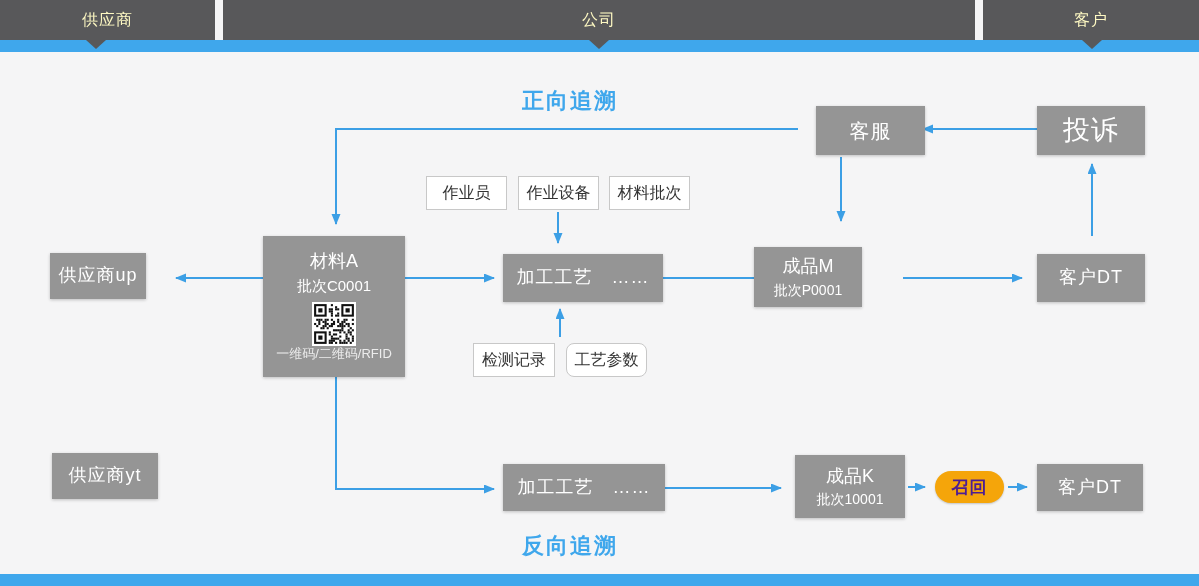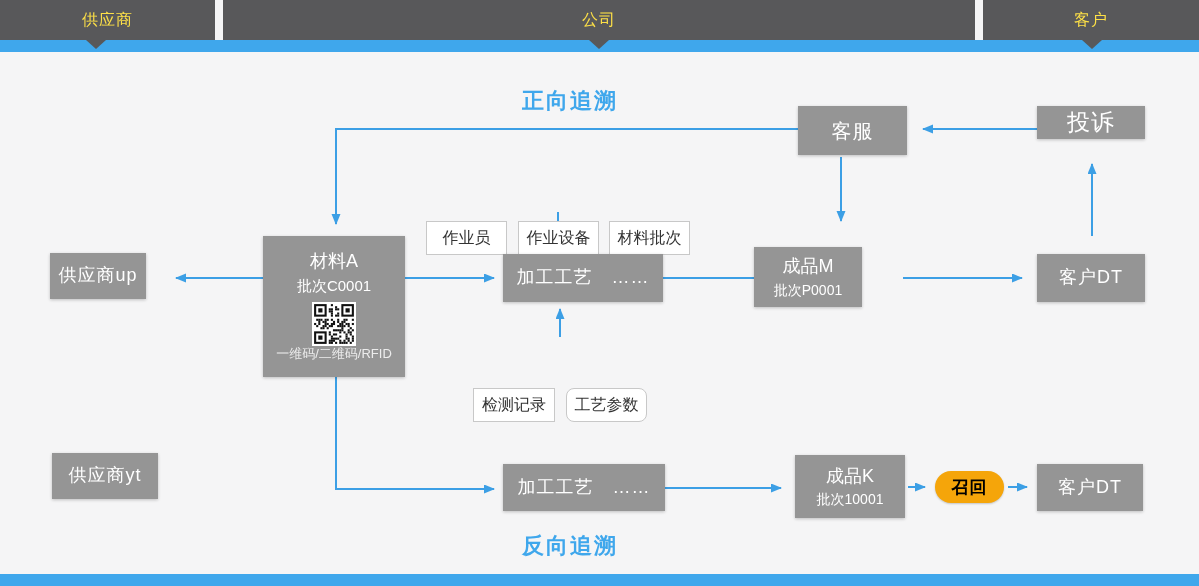--- a/index.html
+++ b/index.html
@@ -5,21 +5,21 @@
   html,body{margin:0;padding:0;}
   body{
     width:1199px;height:586px;overflow:hidden;
     font-family:"Liberation Sans","DejaVu Sans",sans-serif;
     background:#f5f5f6;
   }
   .stage{position:relative;width:1199px;height:586px;background:#f5f5f6;}
 
   
   .bar-seg{
-    position:absolute;top:0;height:40px;background:#58585a;color:#fde047;
+    position:absolute;top:0;height:40px;background:#58585a;color:#fef9c3;
     display:flex;align-items:center;justify-content:center;
     font-size:16px;letter-spacing:1px;
   }
   .blue-bar{position:absolute;left:0;width:1199px;height:12px;background:#3fa7ec;}
   .bar-pointer{
     position:absolute;top:40px;width:0;height:0;
     border-left:10px solid transparent;border-right:10px solid transparent;
     border-top:9px solid #58585a;
   }
 
@@ -36,26 +36,26 @@
     box-shadow:0 1px 3px rgba(0,0,0,.22);
     text-align:center;line-height:1.3;
   }
   .node .t1{font-size:18px;}
   .node .t2{font-size:14px;margin-top:2px;}
   .node.single{font-size:18px;letter-spacing:1px;}
 
   
   .tag{
     position:absolute;background:#fff;border:1px solid #c8c8c8;color:#333;
-    display:flex;align-items:center;justify-content:center;font-size:16px;margin-top:45px;
+    display:flex;align-items:center;justify-content:center;font-size:16px;
   }
 
   
   .pill{
-    position:absolute;background:#f5a50a;color:#000000;border-radius:16px;
+    position:absolute;background:#f5a50a;color:#4c1d95;border-radius:16px;
     display:flex;align-items:center;justify-content:center;
     font-size:17px;font-weight:bold;letter-spacing:1px;
     box-shadow:0 1px 2px rgba(0,0,0,.2);
   }
 
   
   .material-caption{font-size:13px;color:#ececec;}
   .qr{width:44px;height:44px;background:#fff;margin-top:7px;display:block;}
 
   svg.connectors{position:absolute;left:0;top:0;pointer-events:none;}
@@ -101,24 +101,24 @@
       <polyline points="336,377 336,489 494,489" marker-end="url(#ah)"></polyline>
       <line x1="665" y1="488" x2="781" y2="488" marker-end="url(#ah)"></line>
       <line x1="908" y1="487" x2="925" y2="487" marker-end="url(#ah)"></line>
       <line x1="1008" y1="487" x2="1027" y2="487" marker-end="url(#ah)"></line>
     </g>
   </svg>
 
   <div class="flow-title" style="left:460px;top:531px;">反向追溯</div>
   <div class="flow-title" style="left:460px;top:86px;">正向追溯</div>
 
-  <div class="node single" style="left:798px;top:106px;width:109px;height:49px;font-size:20px;">
+  <div class="node single" style="left:816px;top:106px;width:109px;height:49px;font-size:20px;">
     <span>客服</span>
   </div>
-  <div class="node single" style="left:1037px;top:106px;width:108px;height:33px;font-size:23px;">
+  <div class="node single" style="left:1037px;top:106px;width:108px;height:49px;font-size:27px;">
     <span>投诉</span>
   </div>
 
   <div class="tag" style="left:426px;top:176px;width:79px;height:32px;">
     <span>作业员</span>
   </div>
   <div class="tag" style="left:518px;top:176px;width:79px;height:32px;">
     <span>作业设备</span>
   </div>
   <div class="tag" style="left:609px;top:176px;width:79px;height:32px;">

